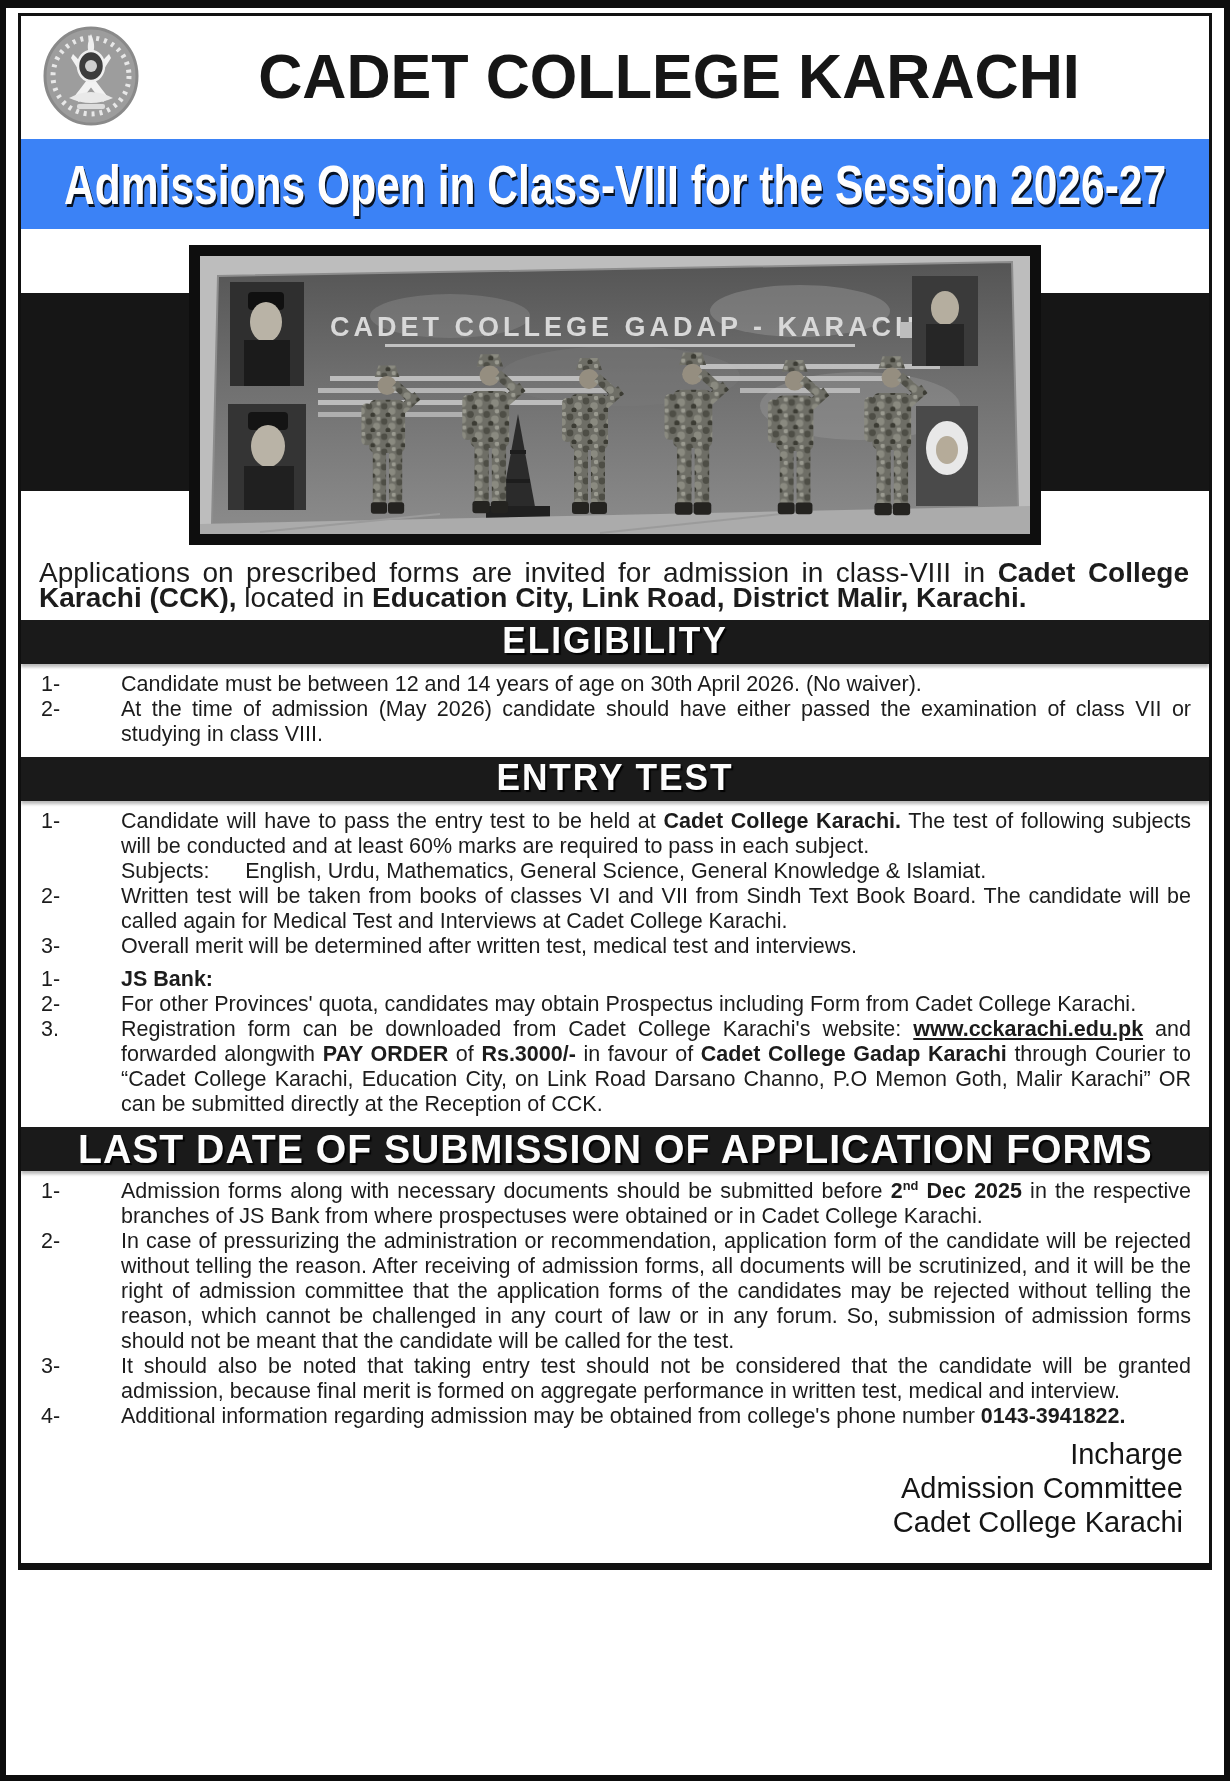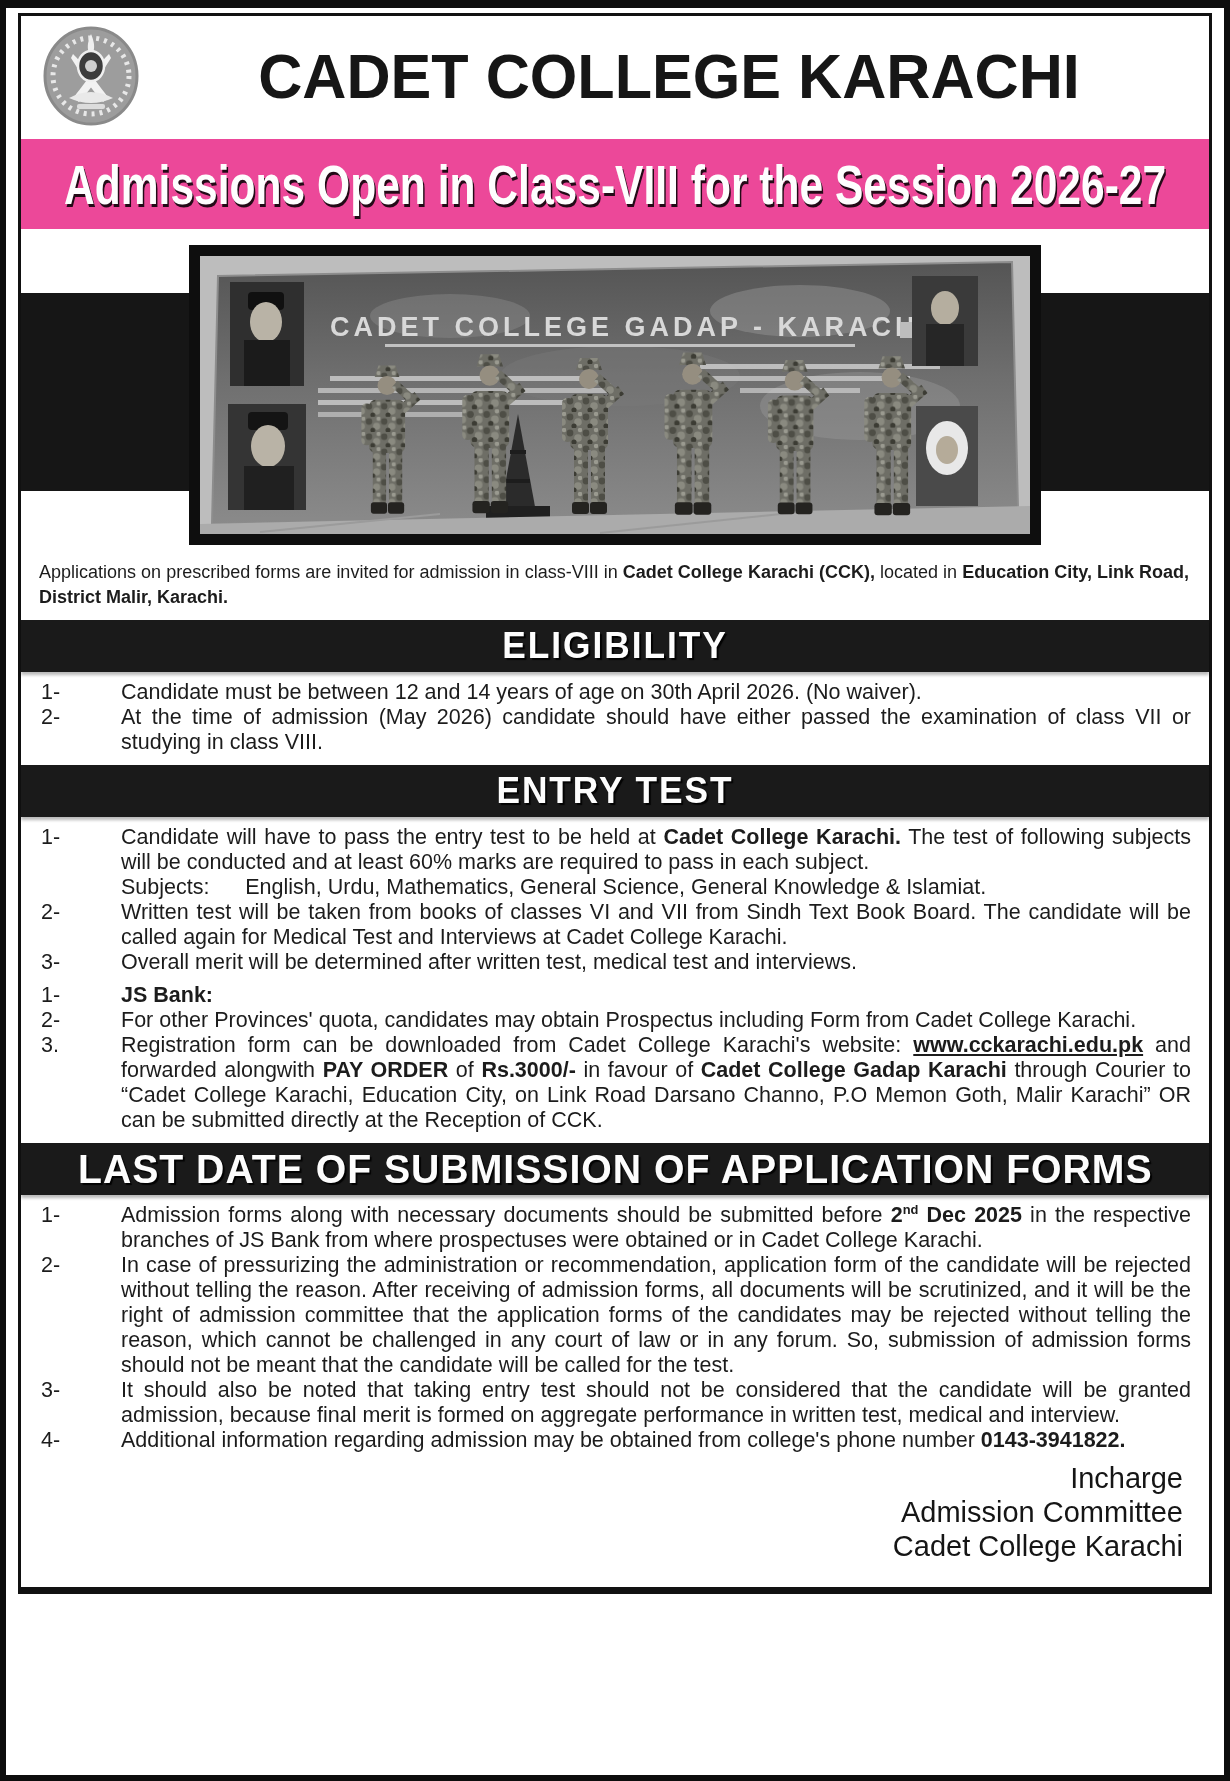--- a/index.html
+++ b/index.html
@@ -7,32 +7,32 @@
   .page { box-sizing:border-box; min-height:1781px; border:6px solid #0d0d0d; border-top-width:8px; background:#fff; }
   .frame { margin:5px 12px 12px 12px; border:3px solid #111; border-bottom-width:7px; background:#fff; }
 
   
   .header { display:flex; align-items:center; height:112px; padding:4px 14px 2px 18px; background:#fff; }
   .logo { flex:0 0 auto; }
   .title { flex:1; text-align:center; margin:0; font-size:63px; font-weight:bold; color:#161616;
            white-space:nowrap; transform:scaleX(.97); letter-spacing:0; }
 
   
-  .main-banner { margin-top:5px; background:#ec4899; height:90px; display:flex; align-items:center; justify-content:center; overflow:hidden; }
+  .main-banner { margin-top:5px; background:#3b82f6; height:90px; display:flex; align-items:center; justify-content:center; overflow:hidden; }
   .main-banner span { color:#fefefe; font-weight:bold; font-size:56px; white-space:nowrap; transform:scaleX(.76); text-shadow:2px 3px 0 rgba(0,0,0,.85); }
 
   
   .photo-wrap { position:relative; height:300px; margin-top:16px; }
   .photo-stripe { position:absolute; top:48px; bottom:54px; left:0; right:0; background:#161616; }
   .photo-frame { position:relative; width:852px; height:300px; margin:0 auto; background:#0e0e0e; padding:11px; box-sizing:border-box; }
   .photo-frame svg { display:block; width:100%; height:100%; background:#b8b8b8; }
 
   
-  .intro { margin:15px 20px 8px 18px; font-size:18px; line-height:25px; text-align:justify; }
-  .sec-banner { background:#1a1a1a; height:52px; margin-top:10px; display:flex; align-items:center; justify-content:center; overflow:hidden; box-shadow:0 3px 3px rgba(0,0,0,.28); }
+  .intro { margin:15px 20px 8px 18px; font-size:28px; line-height:25px; text-align:justify; }
+  .sec-banner { background:#1a1a1a; height:44px; margin-top:10px; display:flex; justify-content:center; overflow:hidden; box-shadow:0 3px 3px rgba(0,0,0,.28); }
   .sec-banner span { color:#fdfdfd; font-weight:bold; font-size:36px; letter-spacing:2px; white-space:nowrap; transform:scaleX(.98); text-shadow:2px 2px 1px rgba(0,0,0,.9); }
   .sec-banner.wide span { font-size:40px; letter-spacing:1px; }
 
   .items { margin:8px 18px 4px 20px; }
   .li { display:flex; }
   .num { flex:0 0 38px; font-size:21.5px; line-height:25px; }
   .body { flex:1; font-size:21.5px; line-height:25px; }
   .line { text-align:justify;margin-left:42px; }
   .line.left { text-align:left; }
   .b { font-weight:bold; }

